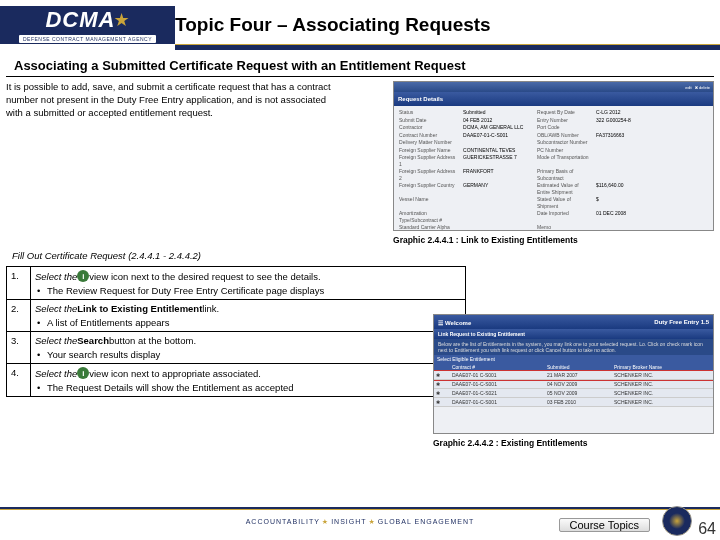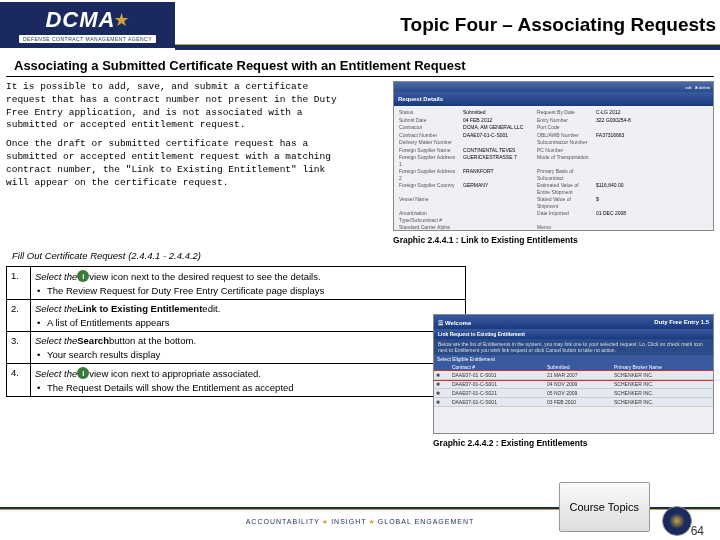--- a/index.html
+++ b/index.html
@@ -1,27 +1,27 @@
 <!DOCTYPE html>
 <html><head>
 <meta charset="utf-8">
 <style>
   * { box-sizing: border-box; margin: 0; padding: 0; }
   body { width: 720px; height: 540px; font-family: Arial, sans-serif; background: #fff; position: relative; overflow: hidden; }
   .header { display: flex; align-items: center; height: 50px; }
-  .logo-block { width: 175px; height: 46px; background: #1a2a5e; color: #fff; display: flex; flex-direction: column; align-items: center; justify-content: center; position: relative; }
+  .logo-block { width: 175px; height: 38px; background: #1a2a5e; color: #fff; display: flex; flex-direction: column; align-items: center; justify-content: center; position: relative; }
   .logo-main { display:flex; align-items:center; }
   .logo-text { font-weight: bold; font-size: 22px; letter-spacing: 1px; font-style: italic; }
   .logo-star { color: #c9a43a; font-size: 18px; margin-left: -2px; }
   .logo-sub { font-size: 5px; letter-spacing: 0.5px; margin-top: 2px; background:#fff; color:#1a2a5e; padding:1px 4px; border-radius:1px;}
-  .title { flex: 1; font-size: 19px; font-weight: bold; color: #000; text-align: right; padding-right: 4px; }
+  .title { flex: 1; font-size: 19px; font-weight: bold; color: #000; padding-right: 16px; }
   .blue-bar { height: 6px; background: #1a2a5e; border-top: 1px solid #c9a43a; margin-top: -6px; margin-left:175px;}
   .subtitle { font-size: 13px; font-weight: bold; padding: 6px 8px 3px; border-bottom: 1.5px solid #000; margin: 2px 6px 0; }
   .content { display: flex; padding: 4px 6px 0; gap: 6px; }
-  .col-left { flex: 1.05; font-size: 9.5px; line-height: 1.35; font-family: Liberation Mono, monospace; }
+  .col-left { flex: 1.05; font-size: 9.5px; line-height: 1.35; }
   .col-left p { margin-bottom: 6px; }
   .col-right { flex: 1; padding-left: 44px; }
   .steps-header { font-size: 9.5px; padding: 3px 6px; margin: 2px 6px 0; font-style: italic; }
   table.steps { width: calc(100% - 260px); border-collapse: collapse; margin: 2px 6px 0; font-size: 9.5px; }
   table.steps td { border: 1px solid #000; padding: 3px 4px; vertical-align: top; }
   table.steps td.num { width: 24px; }
   .step-main { display:flex; align-items:center; gap:0; flex-wrap:wrap;}
   .bullet-row { display:flex; gap:4px; padding:3px 0 0 2px;}
   .bullet-row .b { width:6px;}
   .view-icon { display:inline-flex; width:12px; height:12px; border-radius:50%; background:#3a7a3a; color:#fff; align-items:center; justify-content:center; font-size:8px; font-weight:bold; font-style:normal;}
@@ -32,23 +32,23 @@
   .ss-blue { height:14px; background:linear-gradient(#3a5aa0,#1a3a80); color:#fff; display:flex; align-items:center; padding:0 4px; font-weight:bold; font-size:6px; justify-content:space-between;}
   .ss-body { padding:3px 5px; display:grid; grid-template-columns: 60px 70px 55px 55px; gap:1px 4px; font-size:5px; line-height:1.3;}
   .ss-body .lbl { color:#555; }
   .ss-body .val { color:#000; }
   .ss-table { width:100%; font-size:5px; border-collapse:collapse;}
   .ss-table th { background:#3a5aa0; color:#fff; padding:1px 2px; text-align:left; font-weight:normal;}
   .ss-table td { background:#e4e8f0; padding:1px 2px; border-bottom:1px solid #ccc;}
   .ss-row-highlight { outline:1.5px solid #c33;}
   .caption { font-size: 8.5px; font-weight: bold; padding: 2px 0 0; }
   .side-right { position:absolute; right:6px; top:310px; width:281px;}
-  .btn-course { position:absolute; right:70px; bottom:8px; border:1px solid #999; background:linear-gradient(#fafafa,#ddd); padding:18px 10px; font-size:11px; border-radius:2px;}
+  .btn-course { position:absolute; right:70px; bottom:8px; border:1px solid #999; background:linear-gradient(#fafafa,#ddd); padding:0 10px; font-size:11px; border-radius:2px;}
   .seal { position:absolute; right:28px; bottom:4px; width:30px; height:30px; border-radius:50%; background:radial-gradient(circle,#c9a43a 0%,#1a2a5e 40%,#1a2a5e 70%,#c9a43a 72%); border:1px solid #888;}
-  .pagenum { position:absolute; right:16px; bottom:2px; font-size:12px; color:#333;}
+  .pagenum { position:absolute; right:4px; bottom:2px; font-size:16px; color:#333;}
   .footer-bar { position:absolute; left:0; bottom:30px; width:100%; height:3px; background:#1a2a5e; border-bottom:1px solid #c9a43a;}
   .footer-text { position:absolute; left:0; bottom:14px; width:100%; text-align:center; font-size:7px; letter-spacing:1px; color:#1a2a5e;}
   .footer-text .g { color:#c9a43a; margin:0 2px;}
   .ss-desc { font-size:5px; color:#ddd; padding:2px 4px; background:#2a4a88;}
   .ss-eligible { background:#3a5aa0; color:#fff; font-size:5px; padding:1px 3px;}
 </style>
 </head>
 <body>
 
 <div class="header">
@@ -61,21 +61,20 @@
   </div>
   <div class="title">Topic Four – Associating Requests</div>
 </div>
 <div class="blue-bar"></div>
 
 <div class="subtitle">Associating a Submitted Certificate Request with an Entitlement Request</div>
 
 <div class="content">
   <div class="col-left">
     <p>It is possible to add, save, and submit a certificate request that has a contract number not present in the Duty Free Entry application, and is not associated with a submitted or accepted entitlement request.</p>
-    <p>Once the draft or submitted certificate request has a submitted or accepted entitlement request with a matching contract number, the "Link to Existing Entitlement" link will appear on the certificate request.</p>
   </div>
   <div class="col-right">
     <div class="screenshot ss1">
       <div class="ss-topbar">
           <span>edit</span>
           <span>✖ <span>delete</span></span>
         </div>
       <div class="ss-blue">
           <span>Request Details</span>
         </div>
@@ -152,21 +151,21 @@
             <span>The Review Request for Duty Free Entry Certificate page displays</span>
           </div>
     </td>
   </tr>
   <tr>
     <td class="num">2.</td>
     <td>
       <div class="step-main">
             <i>Select the</i> 
             <b>Link to Existing Entitlement</b> 
-            <span>edit.</span>
+            <span>link.</span>
           </div>
       <div class="bullet-row">
             <span class="b">•</span>
             <span>A list of Entitlements appears</span>
           </div>
     </td>
   </tr>
   <tr>
     <td class="num">3.</td>
     <td>

